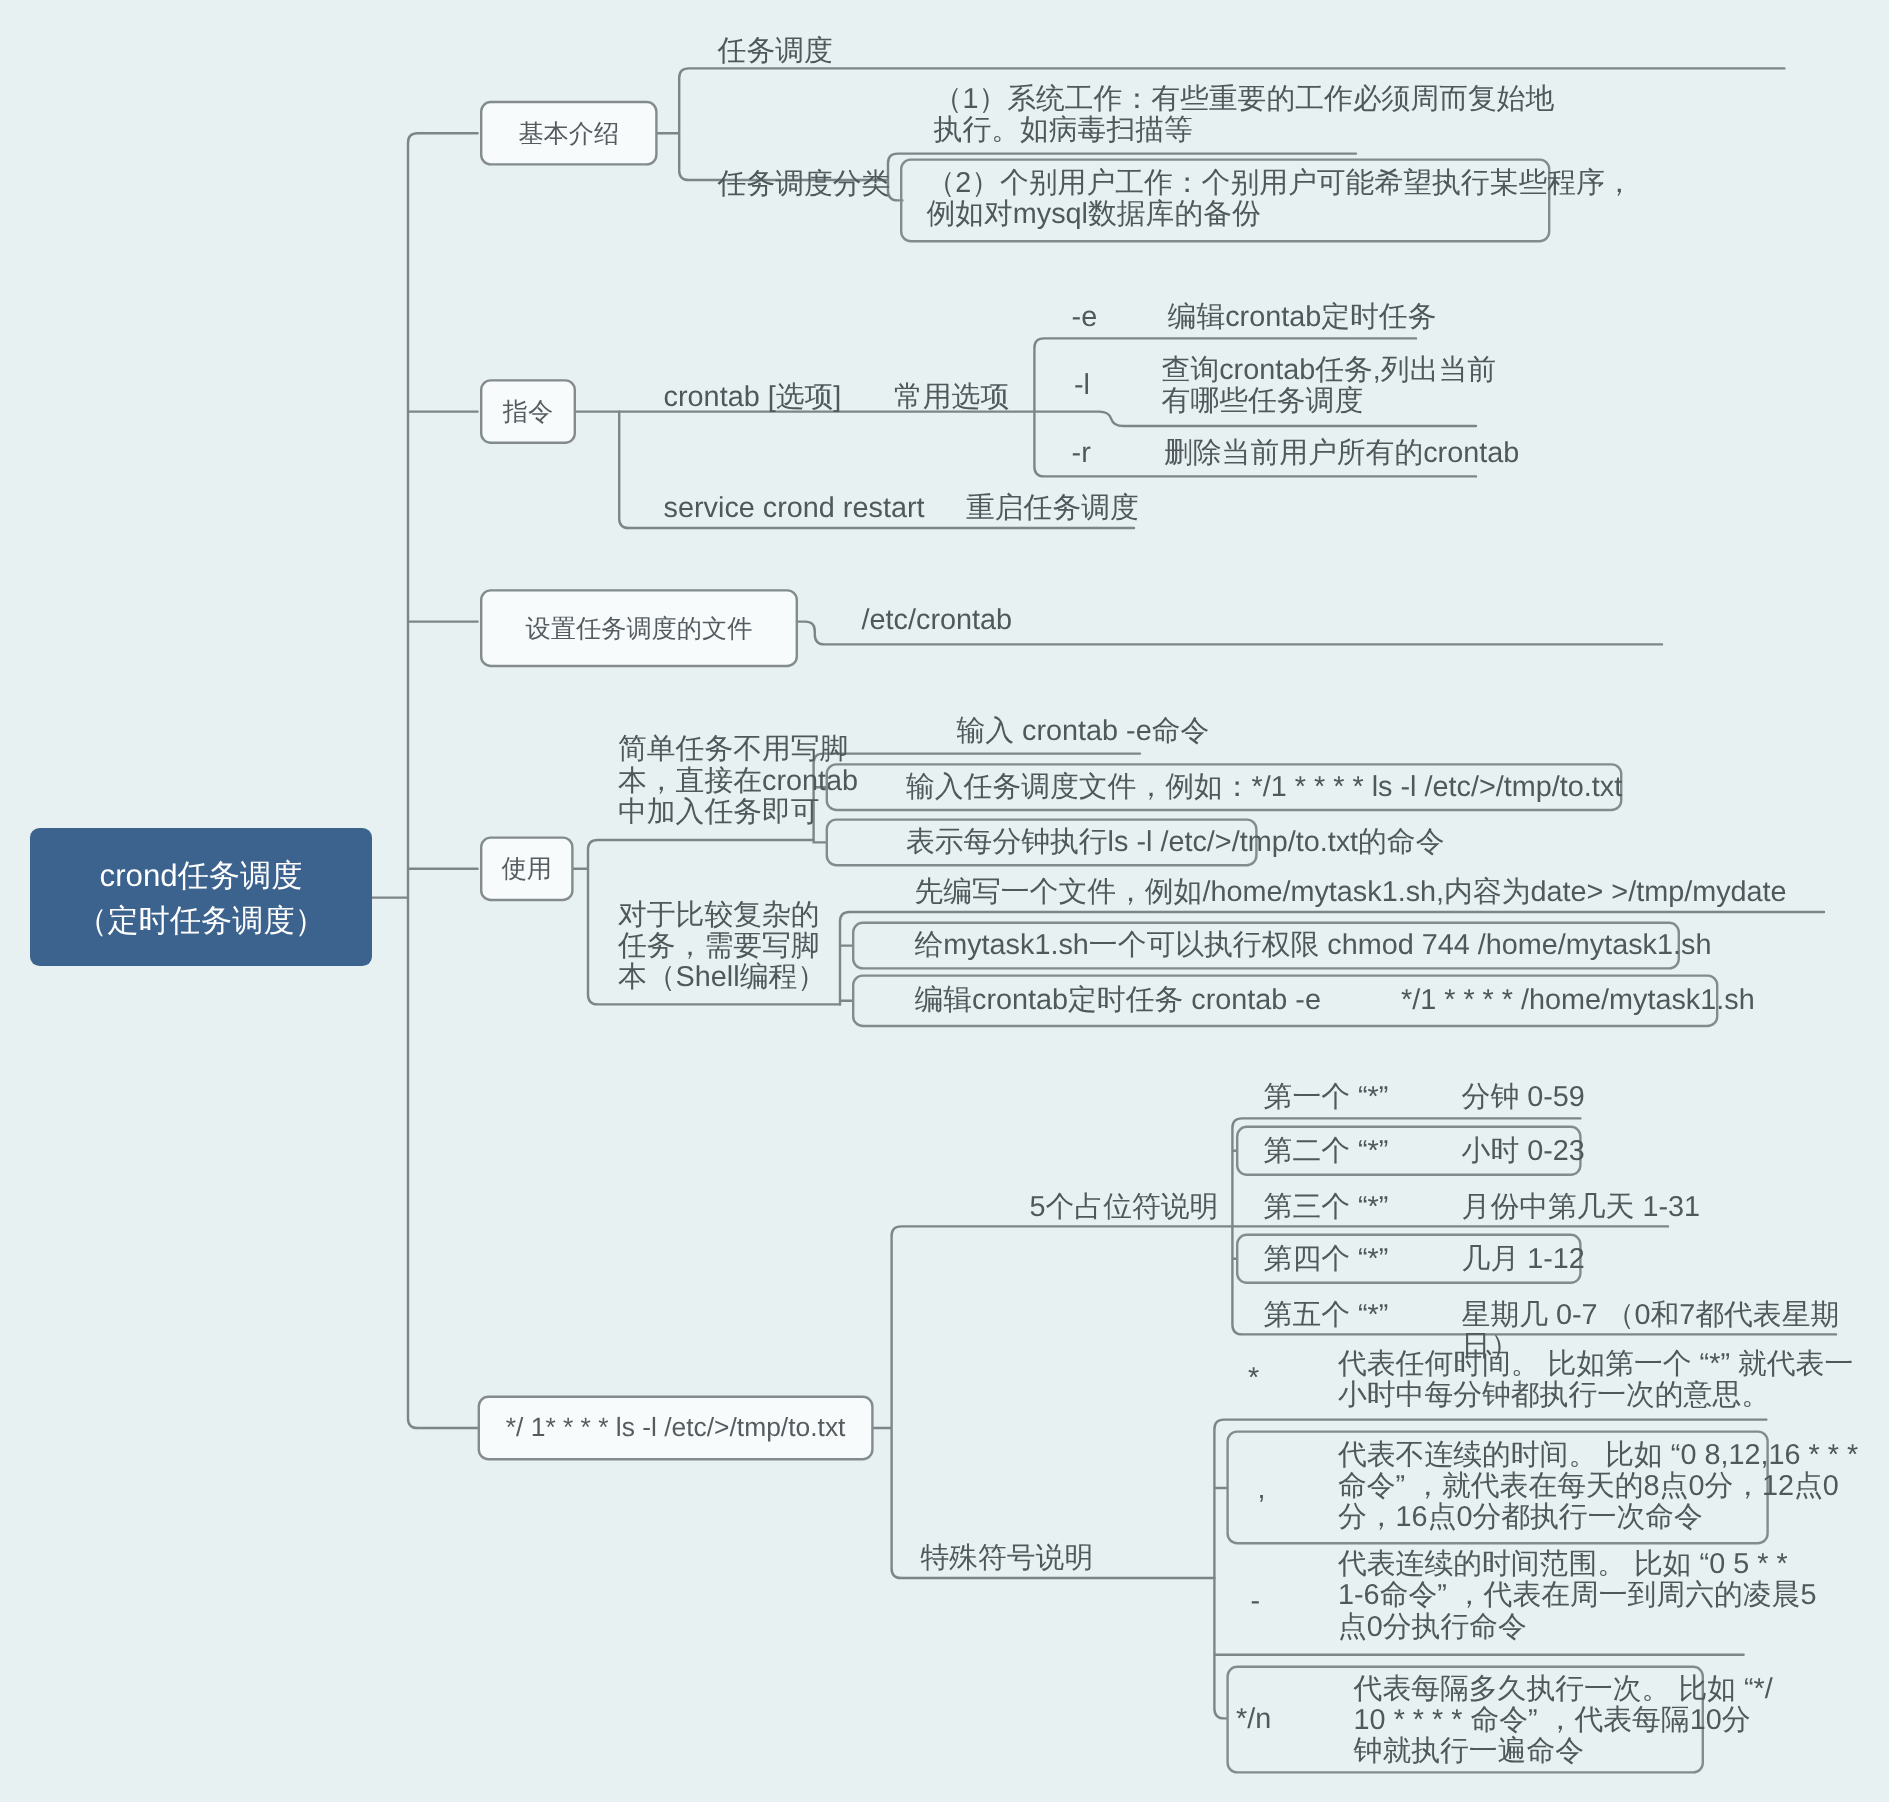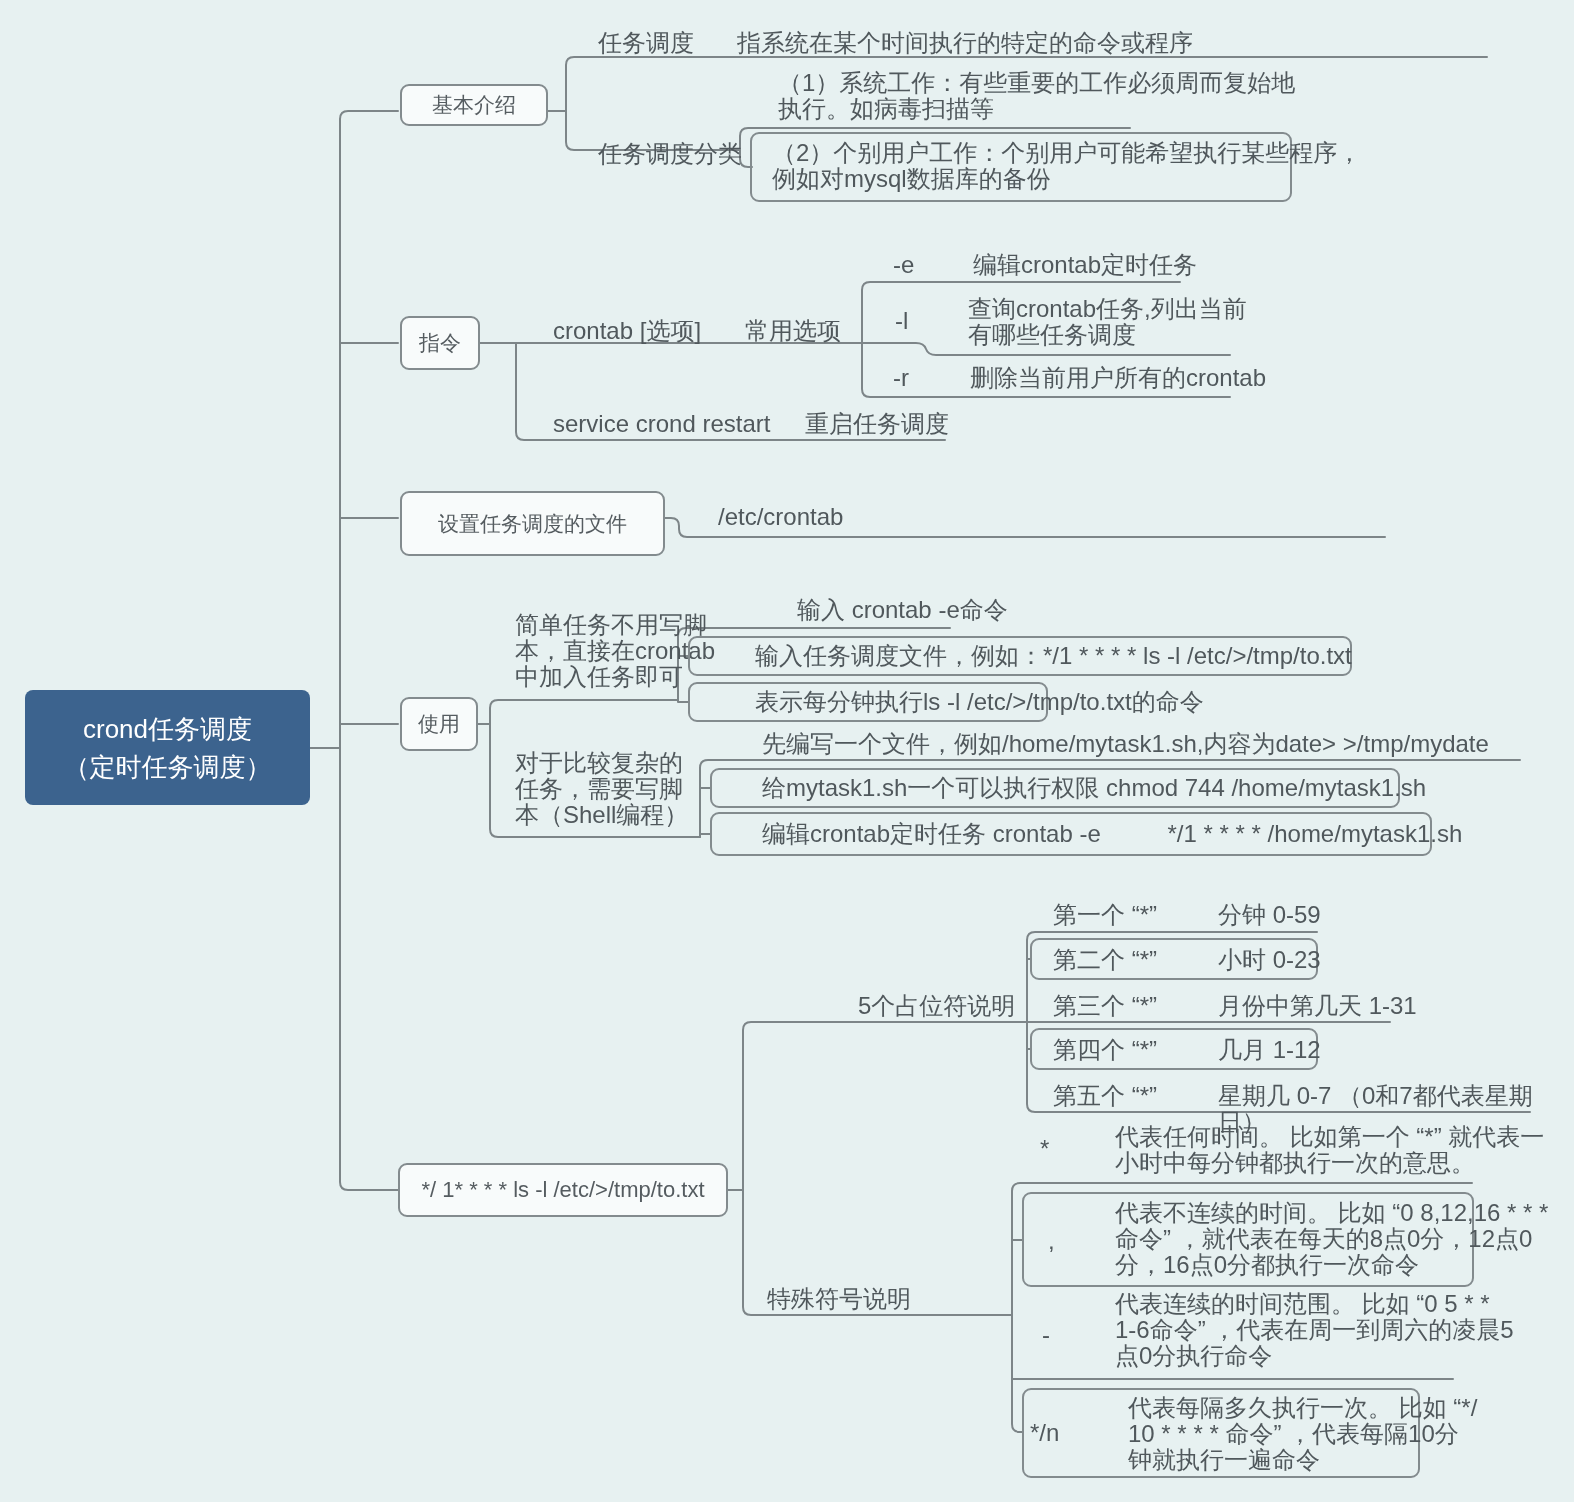--- a/index.html
+++ b/index.html
@@ -50,38 +50,37 @@
     <path d="M728,1190 H743 M1027,1022 H751 Q743,1022 743,1030 V1307 Q743,1315 751,1315 H1012"></path>
     <path d="M1317,932 H1035 Q1027,932 1027,940 V1104 Q1027,1112 1035,1112 H1530 M1027,1022 H1390 M1027,959 H1030 M1027,1049 H1030"></path>
     <path d="M1472,1183 H1020 Q1012,1183 1012,1191 V1424 Q1012,1432 1020,1432 H1022 M1012,1240 H1022 M1012,1379 H1453"></path>
   </svg>
 
   <div class="root" style="left:25px;top:690px;width:285px;height:115px;">
     <span>crond任务调度</span>
     <span>（定时任务调度）</span>
   </div>
 
-  <div class="box" style="left:400px;top:84px;width:148px;height:42px;">
+  <div class="box" style="left:400px;top:84px;width:148px;height:54px;">
     <span>基本介绍</span>
   </div>
   <div class="box" style="left:400px;top:316px;width:80px;height:54px;">
     <span>指令</span>
   </div>
   <div class="box" style="left:400px;top:491px;width:265px;height:65px;">
     <span>设置任务调度的文件</span>
   </div>
   <div class="box" style="left:400px;top:697px;width:78px;height:54px;">
     <span>使用</span>
   </div>
   <div class="box expr" style="left:398px;top:1163px;width:330px;height:54px;">
     <span>*/ 1* * * * ls -l /etc/&gt;/tmp/to.txt</span>
   </div>
 
   <div class="node" style="left:598px;top:30px;">任务调度</div>
-  <div class="node" style="left:737px;top:30px;">指系统在某个时间执行的特定的命令或程序</div>
   <div class="node" style="left:598px;top:121px;margin-top:20px;">任务调度分类</div>
   <div class="node" style="left:778px;top:70px;">（1）系统工作：有些重要的工作必须周而复始地
 执行。如病毒扫描等</div>
   <div class="leafbox" style="left:750px;top:132px;width:542px;height:70px;"></div>
   <div class="node" style="left:772px;top:140px;">（2）个别用户工作：个别用户可能希望执行某些程序，
 例如对mysql数据库的备份</div>
 
   <div class="node" style="left:553px;top:318px;">crontab [选项]</div>
   <div class="node" style="left:745px;top:318px;">常用选项</div>
   <div class="node" style="left:893px;top:252px;">-e</div>

